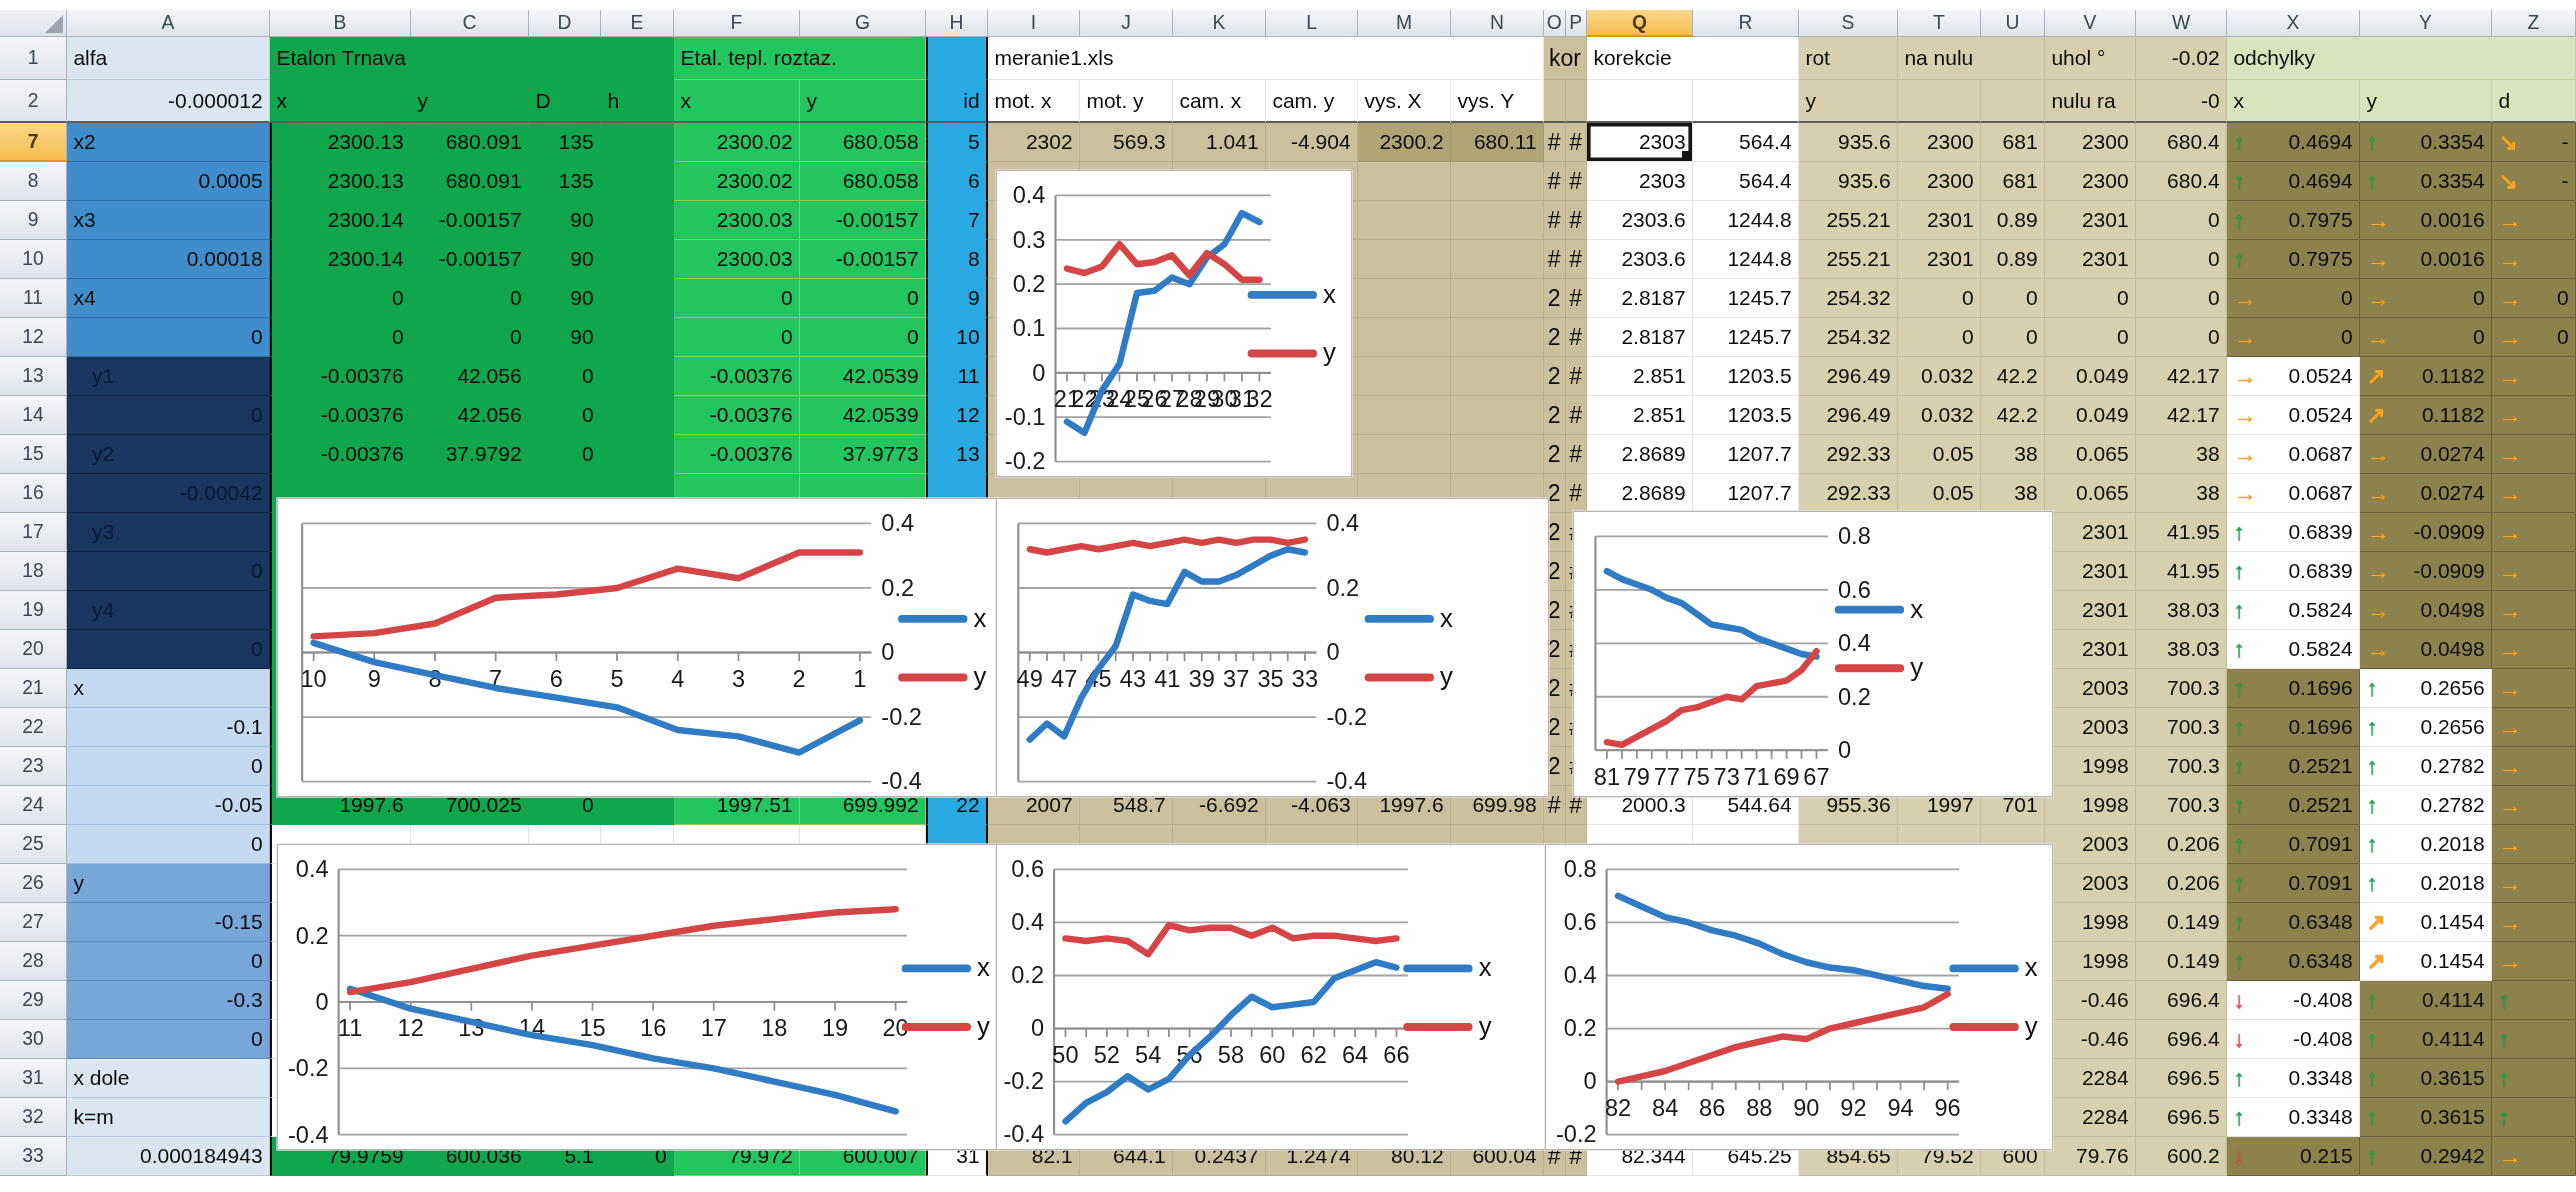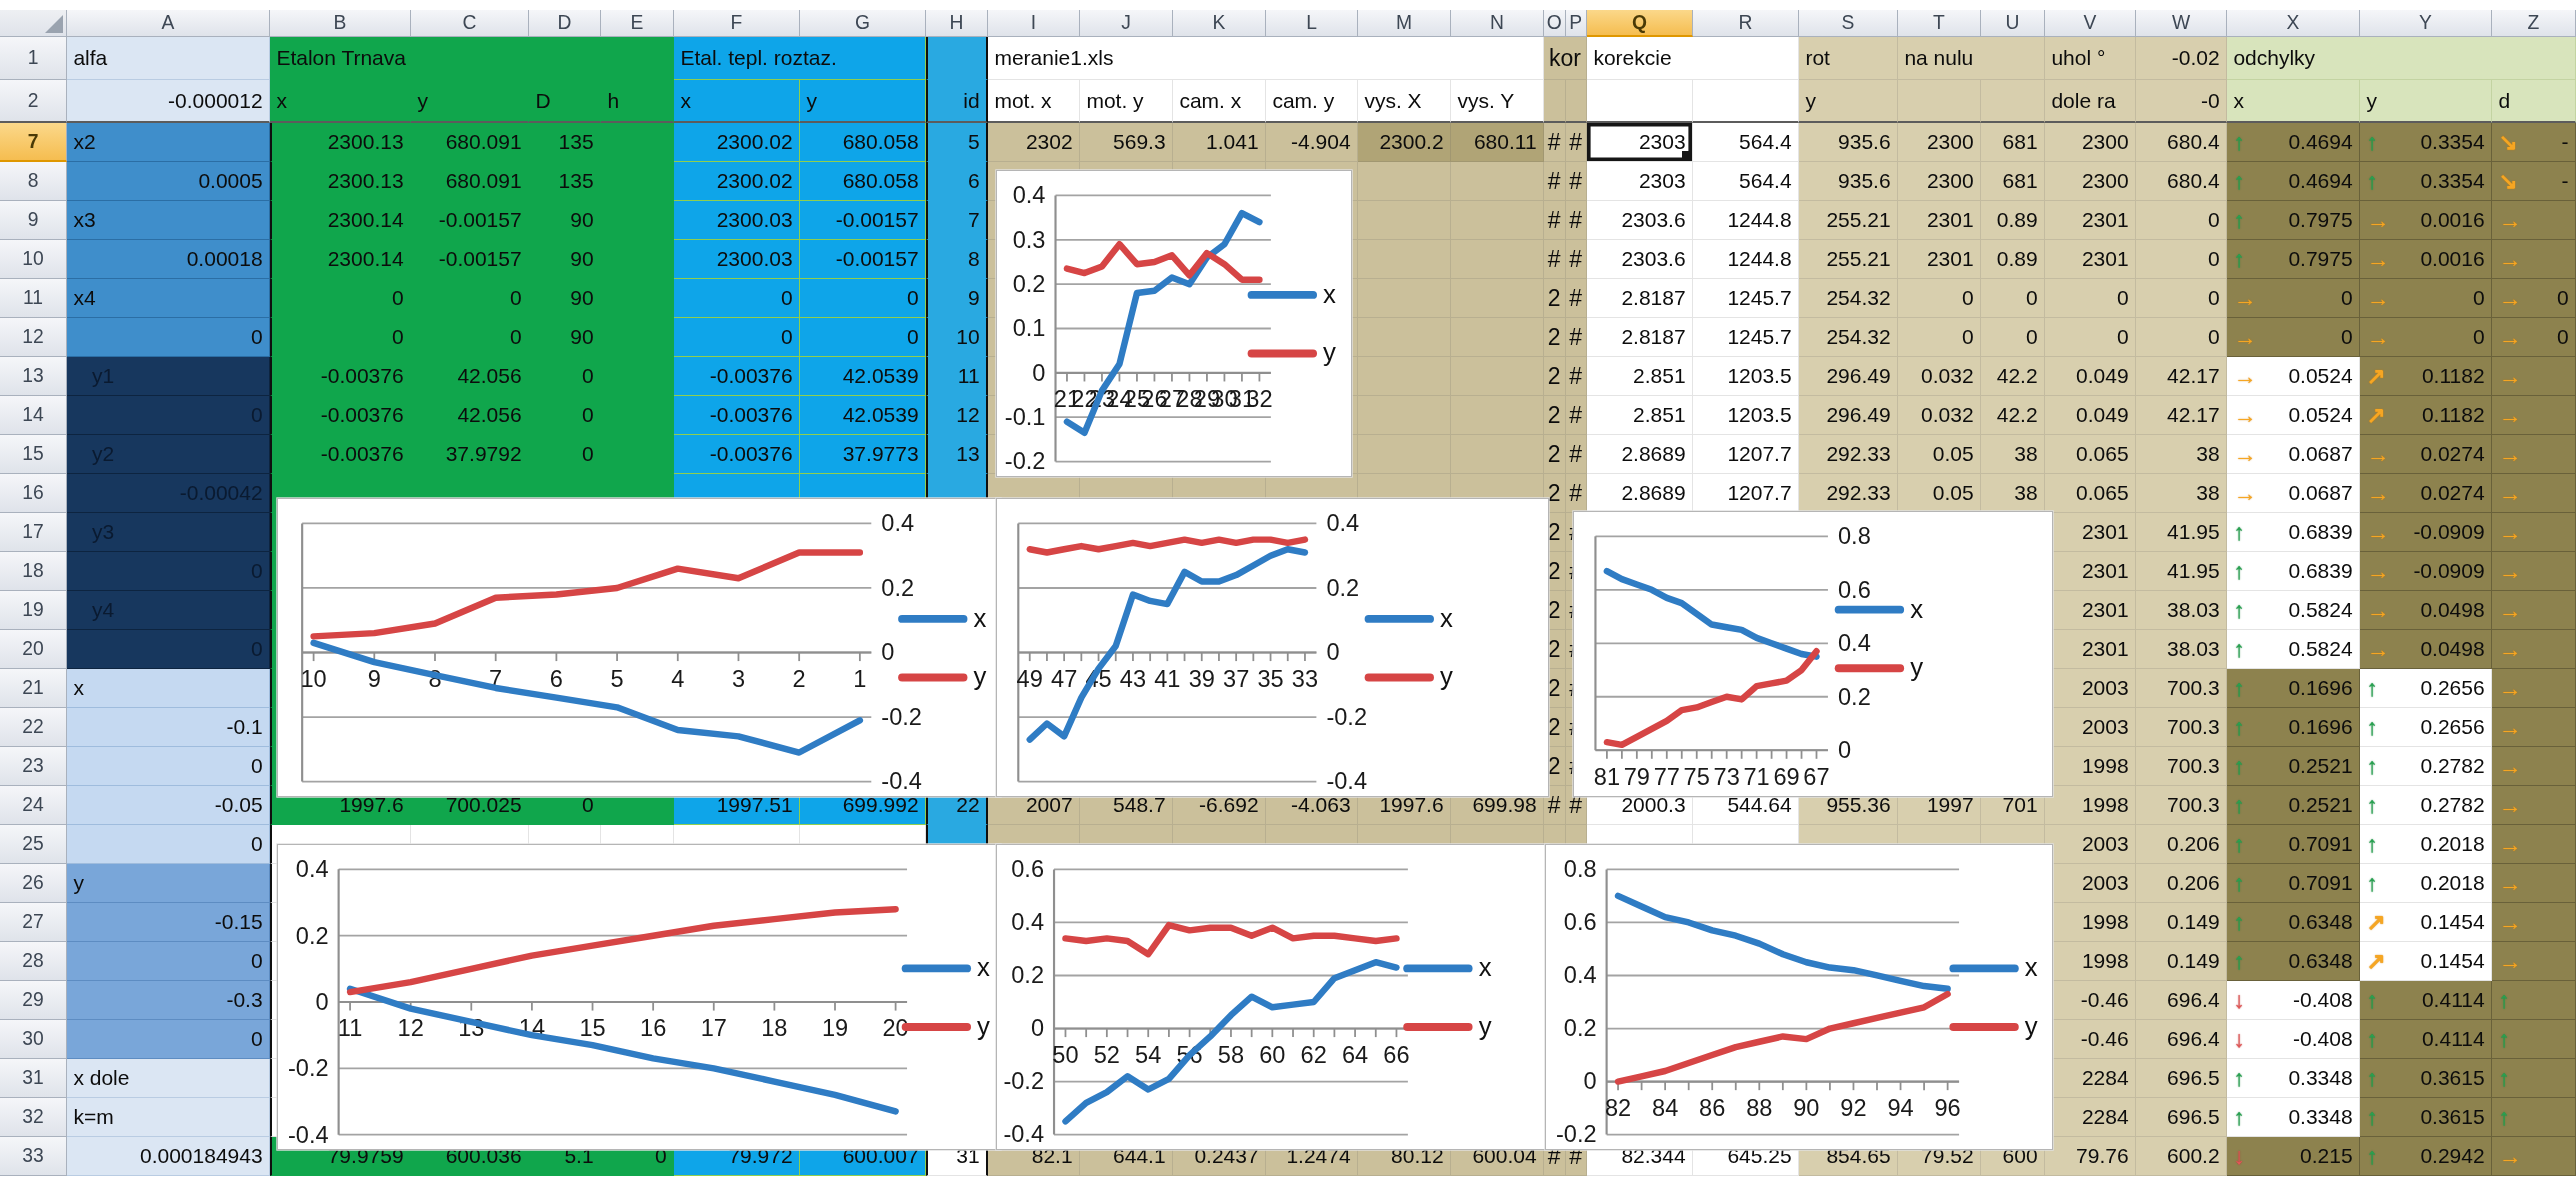--- a/index.html
+++ b/index.html
@@ -10,21 +10,21 @@
     overflow:hidden;white-space:nowrap;}
   .hcell.hsel{background:linear-gradient(#fbd88a,#f5bd50);border-bottom:2.9px solid #df9700;color:#4a3a06;font-weight:bold;}
   .corner{background:linear-gradient(#eef0f3,#dfe3ea);position:relative;}
   .corner:after{content:"";position:absolute;right:2.9px;bottom:2.9px;border-left:18.6px solid transparent;border-bottom:18.6px solid #9aa3af;}
   .cell{display:flex;align-items:center;justify-content:flex-end;padding:0 6.4px;font-size:21px;color:#0c0c0c;
     white-space:nowrap;overflow:hidden;border-right:0.7px solid rgba(90,90,90,.16);border-bottom:0.7px solid rgba(90,90,90,.16);}
   .cell.left{justify-content:flex-start}
   .cell.ctr{justify-content:center;padding:0 1.4px;font-size:23px;}
   .cell.arrcell{justify-content:space-between;}
   .bg-g{background:#10a64c;border-color:#10a64c;}
-  .bg-lg{background:#0ea5e9;border-color:#8fcf4f;}
+  .bg-lg{background:#22c55e;border-color:#8fcf4f;}
   .bg-cy{background:#29a9e1;border-color:#29a9e1;}
   .bg-w{background:#ffffff;}
   .bg-t{background:#cbc09b;}
   .bg-td{background:#b0a476;}
   .bg-tl{background:#d8cfae;}
   .bg-o{background:#8d824e;border-color:rgba(0,0,0,.25);}
   .bg-ow{background:#ffffff;}
   .bg-hg{background:#d8e4bc;border-color:#c3d3a2;}
   .bg-ab{background:#3f8ecb;border-color:#2b6ea5;}
   .bg-an{background:#17375e;border-color:#0d2càc;border-color:#0d2440;color:#061325;}
@@ -104,21 +104,21 @@
       <div class="cell bg-w left fz">cam. y</div>
       <div class="cell bg-w left fz">vys. X</div>
       <div class="cell bg-w left fz">vys. Y</div>
       <div class="cell bg-t ctr fz"></div>
       <div class="cell bg-t ctr fz"></div>
       <div class="cell bg-w fz"></div>
       <div class="cell bg-w fz"></div>
       <div class="cell bg-tl left fz">y</div>
       <div class="cell bg-tl fz"></div>
       <div class="cell bg-tl fz"></div>
-      <div class="cell bg-tl left fz">dole ra</div>
+      <div class="cell bg-tl left fz">nulu ra</div>
       <div class="cell bg-tl fz">-0</div>
       <div class="cell bg-hg left fz">x</div>
       <div class="cell bg-hg left fz">y</div>
       <div class="cell bg-hg left fz">d</div>
       <div class="hcell hsel">7</div>
       <div class="cell bg-ab left">x2</div>
       <div class="cell bg-g bleft">2300.13</div>
       <div class="cell bg-g">680.091</div>
       <div class="cell bg-g">135</div>
       <div class="cell bg-g"></div>

